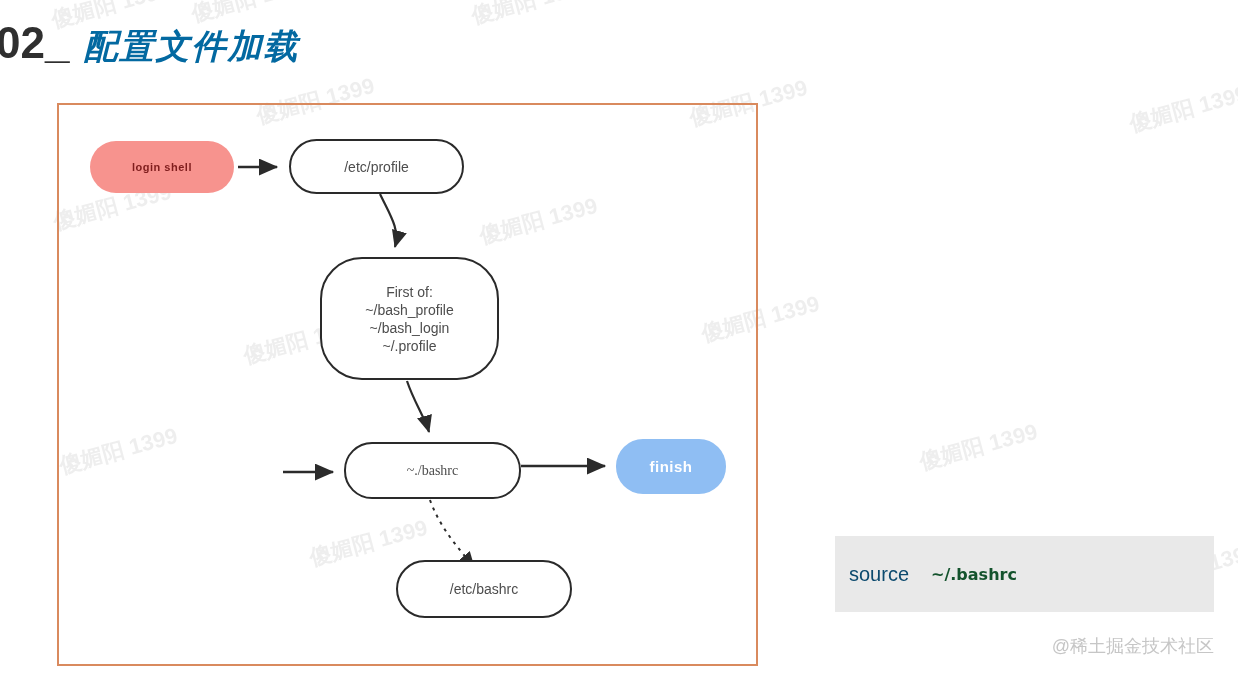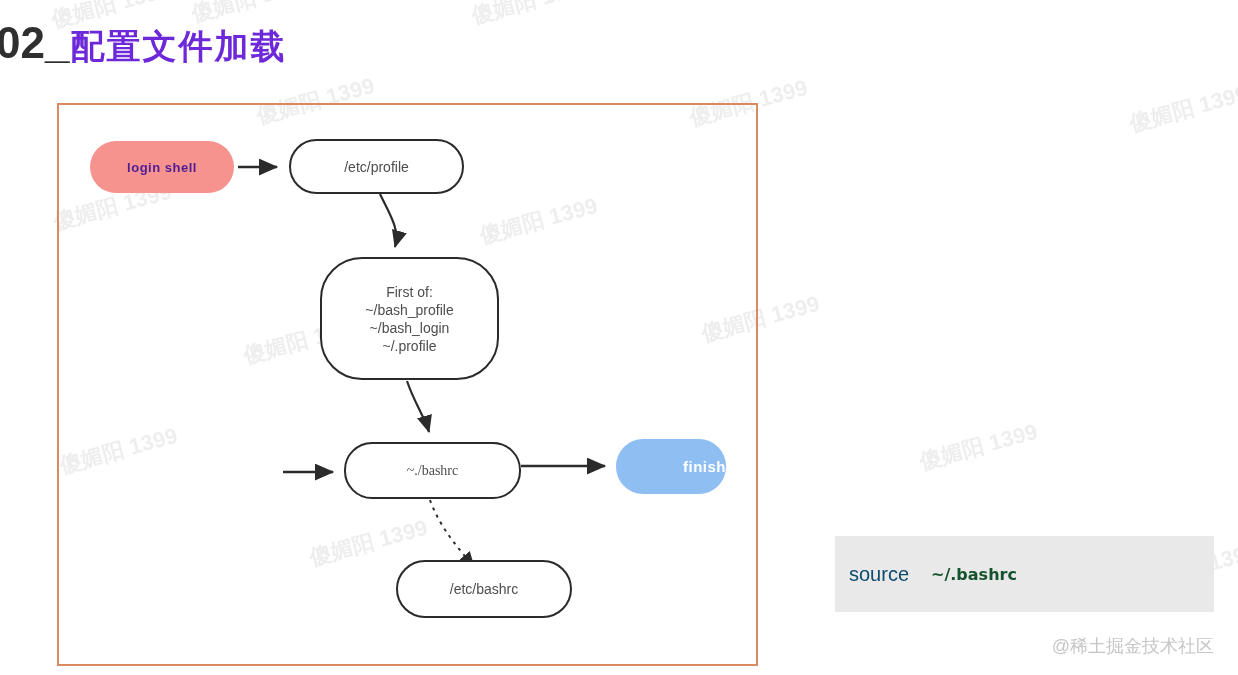--- a/index.html
+++ b/index.html
@@ -10,21 +10,21 @@
   }
   
   .title{
     position:absolute;left:-4px;top:18px;
     display:flex;align-items:baseline;white-space:nowrap;
   }
   .title-number{
     font-size:44px;font-weight:bold;color:#2f2f2f;letter-spacing:0px;
   }
   .title-text{
-    font-size:34px;font-weight:bold;color:#6d28d9;margin-left:1px;letter-spacing:2px;
+    font-size:34px;font-weight:bold;color:#0369a1;margin-left:14px;letter-spacing:2px;font-style:italic;
   }
   
   .wm-layer{position:absolute;inset:0;pointer-events:none;z-index:1;}
   .wm{
     position:absolute;font-size:22px;font-weight:bold;
     color:rgba(150,150,150,0.16);
     transform:rotate(-15deg);white-space:nowrap;
   }
   
   .diagram{
@@ -33,32 +33,32 @@
   }
   .arrows{position:absolute;left:0;top:0;width:697px;height:559px;}
   .node{
     position:absolute;display:flex;align-items:center;justify-content:center;
     text-align:center;box-sizing:border-box;
   }
   .node.plain{
     background:#ffffff;border:2.5px solid #2a2a2a;color:#4d4d4d;font-size:14px;
   }
   .node.pink{
-    background:#f7938e;color:#4c1d95;font-size:13px;font-weight:600;letter-spacing:0.5px;
+    background:#f7938e;color:#7f1d1d;font-size:11px;font-weight:600;letter-spacing:0.5px;
   }
   .node.blue{
     background:#8fbef3;color:#ffffff;font-size:15px;font-weight:600;letter-spacing:0.5px;
   }
   .n-login{left:31px;top:36px;width:144px;height:52px;border-radius:26px;}
   .n-etcprofile{left:230px;top:34px;width:175px;height:55px;border-radius:28px;}
   .n-firstof{left:261px;top:152px;width:179px;height:123px;border-radius:42px;
              flex-direction:column;font-size:13px;line-height:18px;}
   .n-nonlogin{left:66px;top:341px;width:154px;height:52px;border-radius:26px;}
   .n-bashrc{left:285px;top:337px;width:177px;height:57px;border-radius:28px;font-family:Liberation Serif, serif;}
-  .n-finish{left:557px;top:334px;width:110px;height:55px;border-radius:27px;justify-content:flex-end;}
+  .n-finish{left:557px;top:334px;width:110px;height:55px;border-radius:27px;}
   .n-etcbashrc{left:337px;top:455px;width:176px;height:58px;border-radius:29px;}
   
   .code-block{
     position:absolute;left:835px;top:536px;width:379px;height:76px;
     background:#e9e9e9;display:flex;align-items:center;z-index:2;
   }
   .code-keyword{color:#0c4a6e;font-size:20px;margin-left:14px;}
   .code-arg{color:#14532d;font-size:16px;font-weight:bold;margin-left:22px;
             font-family:"DejaVu Sans",sans-serif;}
   

